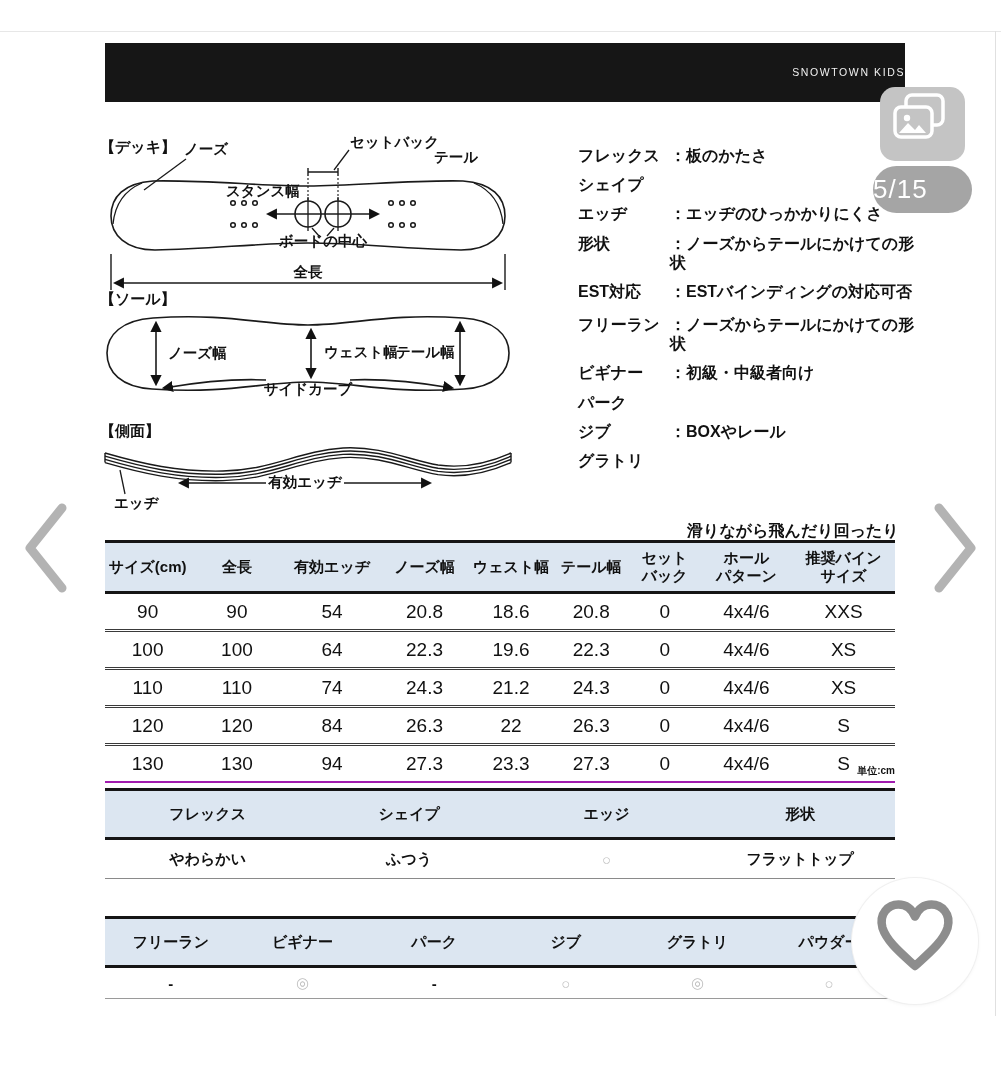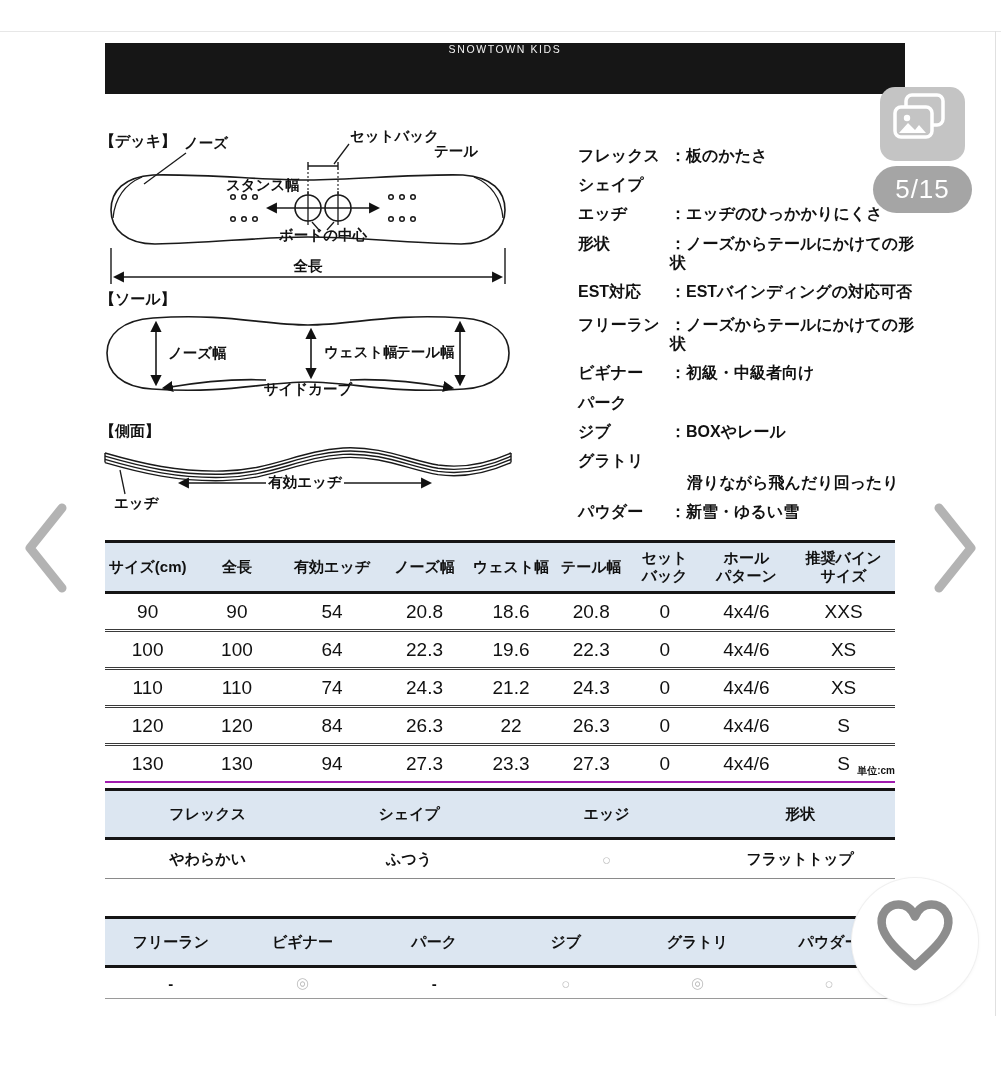--- a/index.html
+++ b/index.html
@@ -4,46 +4,46 @@
 <style>
   html,body{margin:0;padding:0;}
   body{
     width:1001px;height:1080px;position:relative;background:#ffffff;overflow:hidden;
     font-family:"Liberation Sans","DejaVu Sans",sans-serif;color:#111;
   }
   .hairline-top{position:absolute;left:0;top:31px;width:1001px;height:1px;background:#e7e7e7;}
   .hairline-right{position:absolute;left:995px;top:31px;width:1px;height:985px;background:#e0e0e0;}
 
   
-  .titlebar{position:absolute;left:105px;top:43px;width:800px;height:51px;background:#161616;
-    display:flex;flex-direction:row;align-items:flex-start;justify-content:center;color:#fff;}
+  .titlebar{position:absolute;left:105px;top:43px;width:800px;height:59px;background:#161616;
+    display:flex;flex-direction:column;align-items:flex-end;justify-content:center;color:#fff;}
   .titlebar .brand{font-size:10.5px;letter-spacing:1.6px;color:#f2f2f2;margin-bottom:2px;}
   .titlebar .title{font-size:29px;font-weight:600;letter-spacing:2.5px;line-height:1;}
 
   
   .photos-btn{position:absolute;left:880px;top:87px;width:85px;height:74px;background:#c4c4c4;border-radius:15px;}
   .counter-pill{position:absolute;left:873px;top:166px;width:99px;height:47px;border-radius:24px;
-    background:#a5a5a5;color:#fff;font-size:26px;display:flex;align-items:center;justify-content:center;letter-spacing:1px;}
+    background:#a5a5a5;color:#fff;font-size:26px;display:flex;align-items:center;letter-spacing:1px;}
   .chev{position:absolute;top:500px;width:56px;height:96px;cursor:pointer;}
   .chev.left{left:18px;} .chev.right{left:927px;}
   .heart-btn{position:absolute;left:852px;top:878px;width:126px;height:126px;border-radius:50%;
     background:#fff;box-shadow:0 0 0 1px #f0f0f0, 0 1px 4px rgba(0,0,0,0.06);z-index:5;}
 
   
   .diag{position:absolute;}
   .diag svg text{font-family:"Liberation Sans","DejaVu Sans",sans-serif;font-weight:bold;fill:#111;}
 
   
   .glossary{position:absolute;left:578px;width:340px;font-size:16px;font-weight:bold;line-height:1.2;}
   .glossary.g1{top:146px;} .glossary.g2{top:315px;}
   .glossary .grow{display:flex;margin-bottom:10px;}
   .glossary .grow.cont{margin-top:-7px;}
   .glossary .term{width:92px;flex:none;}
   .glossary .desc{flex:1;}
-  .glossary .desc2{padding-left:17px;}
+  .glossary .desc2{padding-left:17px;margin-top:48px;}
 
   
   .tblwrap{position:absolute;left:105px;width:790px;}
   table{width:100%;border-collapse:collapse;table-layout:fixed;}
   th,td{text-align:center;vertical-align:middle;padding:0;}
   .spec{top:540px;}
   .spec th{background:#dce6f1;font-size:15px;font-weight:bold;height:48px;line-height:1.2;
     white-space:pre-line;border-top:3px solid #151515;border-bottom:3px solid #151515;}
   .spec td{font-size:19px;height:35px;border-bottom:3px double #3a3a3a;}
   .spec tr:last-child td{border-bottom:2px solid #a21caf;}
@@ -90,21 +90,21 @@
   <span>5/15</span>
 </div>
 
 <svg class="chev left" viewBox="0 0 56 96">
   <polyline points="44,8 12,48 44,88" fill="none" stroke="#b3b3b3" stroke-width="9" stroke-linecap="round" stroke-linejoin="round"></polyline>
 </svg>
 <svg class="chev right" viewBox="0 0 56 96">
   <polyline points="12,8 44,48 12,88" fill="none" stroke="#b3b3b3" stroke-width="9" stroke-linecap="round" stroke-linejoin="round"></polyline>
 </svg>
 
-<div class="diag" style="left:98px;top:126px;">
+<div class="diag" style="left:98px;top:132px;">
   <svg width="420" height="170" viewBox="0 0 420 170">
     <g fill="none" stroke="#1a1a1a" stroke-width="1.6">
       <path d="M 55 49 C 26 51, 13 65, 13 84 C 13 103, 28 118, 57 118 C 115 117, 160 111, 210 111 C 260 111, 305 117, 363 118 C 392 118, 407 103, 407 84 C 407 65, 394 51, 365 49 C 307 48, 260 54, 210 54 C 160 54, 113 48, 55 49 Z"></path>
       <path d="M 44 51 Q 18 62 15 92" stroke-width="1.3"></path>
       <path d="M 376 51 Q 402 62 405 92" stroke-width="1.3"></path>
       <path d="M 88 27 L 46 58" stroke-width="1.3"></path>
       <path d="M 251 18 L 236 38" stroke-width="1.3"></path>
       <path d="M 210 36 V 44 M 210 40 H 240 M 240 36 V 44" stroke-width="1.4"></path>
       <path d="M 210 46 V 68" stroke-dasharray="2,2" stroke-width="1.1"></path>
       <path d="M 240 46 V 68" stroke-dasharray="2,2" stroke-width="1.1"></path>

